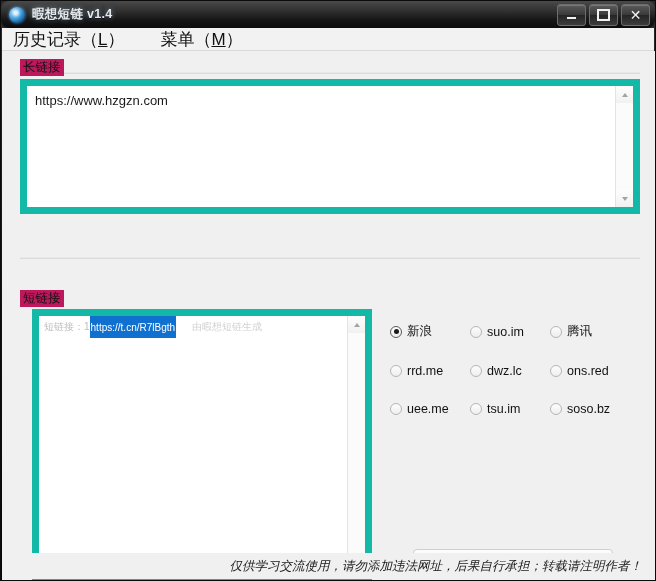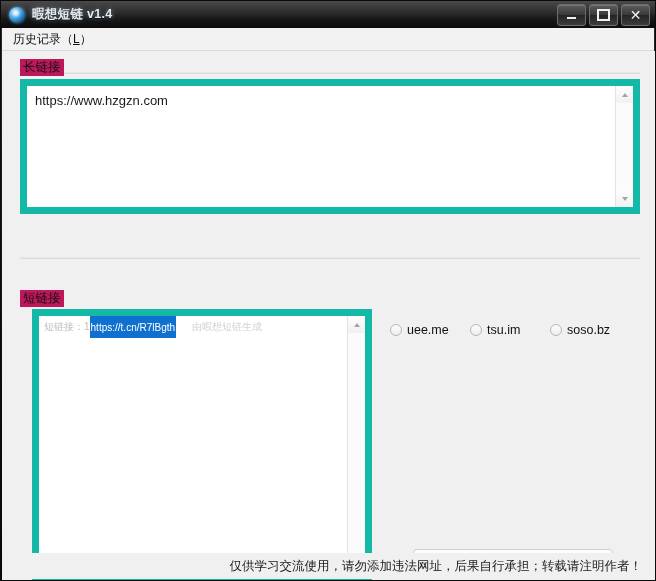--- a/index.html
+++ b/index.html
@@ -23,20 +23,21 @@
   }
 
   
   .titlebar {
     position: relative;
     height: 27px;
     display: flex;
     align-items: center;
     padding-left: 8px;
     background: linear-gradient(180deg, #4a4a4a 0%, #2e2e2e 40%, #161616 70%, #0c0c0c 100%);
+    border-radius: 8px;
   }
   .app-icon {
     width: 16px;
     height: 16px;
     margin-right: 7px;
     border-radius: 50%;
     background: radial-gradient(circle at 35% 32%, #bfe8ff 0%, #4aa3e0 42%, #0f5e9e 75%, #073b66 100%);
     box-shadow: 0 0 3px rgba(90,180,255,.85);
     flex: none;
     position: relative;
@@ -103,21 +104,21 @@
   .menubar {
     height: 22px;
     background: #f2f2f2;
     border-bottom: 1px solid #d9d9d9;
     display: flex;
     align-items: center;
     padding-left: 9px;
     margin: 0 1px;
   }
   .menu-item {
-    font-size: 12px;
+    font-size: 17px;
     color: #111;
     padding: 2px 12px 2px 2px;
     margin-right: 22px;
     white-space: nowrap;
     cursor: default;
   }
   .menu-item .mn { text-decoration: underline; }
 
   
   .client {
@@ -300,20 +301,21 @@
     left: 1px;
     right: 1px;
     bottom: 1px;
     height: 26px;
     background: #f0f0f0;
     display: flex;
     align-items: center;
     justify-content: flex-end;
     padding-right: 12px;
     box-sizing: border-box;
+    font-style: italic;
   }
   .footer-text {
     font-size: 12.5px;
     color: #1a1a1a;
     white-space: nowrap;
   }
 </style>
 </head>
 <body>
 
@@ -331,20 +333,21 @@
         <span class="glyph"></span>
       </div>
       <div class="win-btn btn-close">
         <span class="glyph">✕</span>
       </div>
     </div>
   </div>
 
   <div class="menubar">
     <div class="menu-item"><span>历史记录（</span><span class="mn">L</span><span>）</span></div>
+    <div class="menu-item"><span>菜单（</span><span class="mn">M</span><span>）</span></div>
   </div>
 
   <div class="client">
 
     <div class="group-label" style="left:18px; top:8px;">长链接</div>
     <div class="group-line" style="left:18px; top:21px; width:620px;"></div>
 
     <div class="textbox" id="long-link-box">
       <div class="long-text">https://www.hzgzn.com</div>
       <div class="scrollbar">
@@ -373,21 +376,49 @@
             <i></i>
           </div>
         <div class="sb-arrow down">
             <i></i>
           </div>
       </div>
     </div>
 
     <div class="radio-grid">
 
-
+      <div class="radio-row">
+        <div class="radio-item checked">
+          <span class="radio-mark"></span>
+          <span>新浪</span>
+        </div>
+        <div class="radio-item">
+          <span class="radio-mark"></span>
+          <span>suo.im</span>
+        </div>
+        <div class="radio-item">
+          <span class="radio-mark"></span>
+          <span>腾讯</span>
+        </div>
+      </div>
+
+      <div class="radio-row">
+        <div class="radio-item">
+          <span class="radio-mark"></span>
+          <span>rrd.me</span>
+        </div>
+        <div class="radio-item">
+          <span class="radio-mark"></span>
+          <span>dwz.lc</span>
+        </div>
+        <div class="radio-item">
+          <span class="radio-mark"></span>
+          <span>ons.red</span>
+        </div>
+      </div>
 
       <div class="radio-row">
         <div class="radio-item">
           <span class="radio-mark"></span>
           <span>uee.me</span>
         </div>
         <div class="radio-item">
           <span class="radio-mark"></span>
           <span>tsu.im</span>
         </div>

